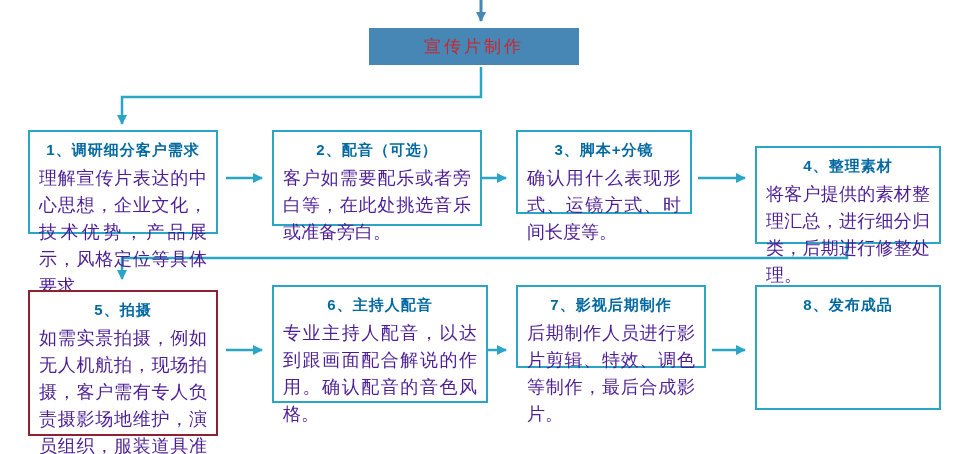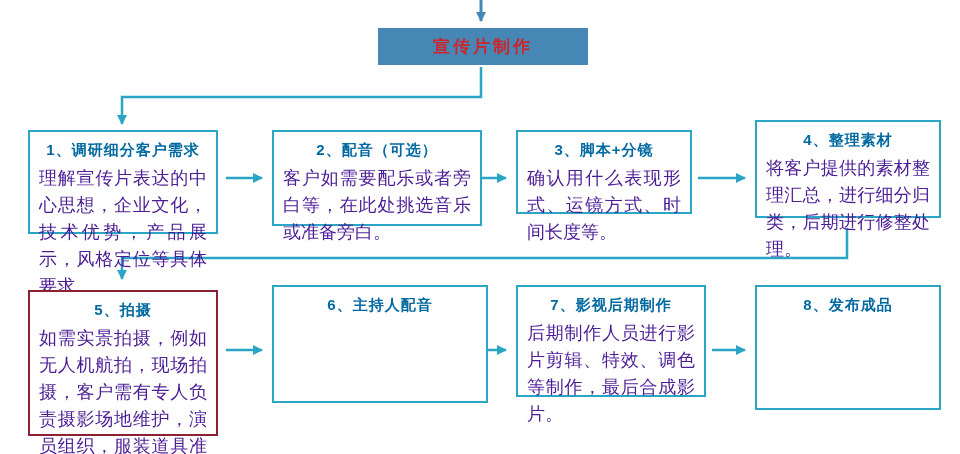--- a/index.html
+++ b/index.html
@@ -2,45 +2,45 @@
 <html><head>
 <meta charset="utf-8">
 <style>
   html,body{margin:0;padding:0;background:#fff;}
   .canvas{
     position:relative;width:960px;height:454px;overflow:hidden;background:#ffffff;
     font-family:"Liberation Sans","DejaVu Sans",sans-serif;
   }
   .connectors{position:absolute;left:0;top:0;width:960px;height:454px;}
   .title-box{
-    position:absolute;left:378px;top:28px;width:210px;height:37px;
+    position:absolute;left:369px;top:28px;width:210px;height:37px;
     background:#4687b5;display:flex;align-items:center;justify-content:center;
-    color:#cf2429;font-size:17px;font-weight:bold;letter-spacing:3px;
+    color:#cf2429;font-size:17px;font-weight:normal;letter-spacing:3px;
   }
   .step{
     position:absolute;background:#ffffff;border:2px solid #2aa5c6;
     box-sizing:border-box;padding:7px 9px 6px 9px;
   }
   .step.highlight{border-color:#8d2134;}
   .step-title{
     text-align:center;font-weight:bold;font-size:15px;color:#0369a1;
     margin:2px 0 6px 0;letter-spacing:1px;
   }
   .step-body{
     font-size:18px;color:#4c1d95;line-height:1.5;text-align:justify;
     white-space:pre-line;
     font-family:Liberation Mono, monospace;
   }
   #step1{left:28px;top:130px;width:190px;height:104px;}
   #step2{left:272px;top:130px;width:210px;height:96px;}
   #step3{left:516px;top:130px;width:176px;height:84px;}
-  #step4{left:755px;top:120px;width:186px;height:98px;}
+  #step4{left:755px;top:146px;width:186px;height:98px;}
   #step5{left:28px;top:290px;width:190px;height:146px;}
   #step6{left:272px;top:285px;width:216px;height:118px;}
-  #step7{left:516px;top:285px;width:190px;height:112px;}
+  #step7{left:516px;top:285px;width:190px;height:83px;}
   #step8{left:755px;top:285px;width:186px;height:125px;}
 </style>
 </head>
 <body>
 
 <div class="canvas">
 
   <svg class="connectors" width="960" height="454" viewBox="0 0 960 454" xmlns="http://www.w3.org/2000/svg">
     <defs>
       <marker id="ah-teal" markerUnits="userSpaceOnUse" markerWidth="12" markerHeight="12" refX="9" refY="5" orient="auto">
@@ -90,20 +90,21 @@
     <div class="step-body">将客户提供的素材整理汇总，进行细分归类，后期进行修整处理。</div>
   </div>
 
   <div class="step highlight" id="step5">
     <div class="step-title">5、拍摄</div>
     <div class="step-body">如需实景拍摄，例如无人机航拍，现场拍摄，客户需有专人负责摄影场地维护，演员组织，服装道具准备等配合工作。</div>
   </div>
 
   <div class="step" id="step6">
     <div class="step-title">6、主持人配音</div>
+    <div class="step-body">专业主持人配音，以达到跟画面配合解说的作用。确认配音的音色风格。</div>
   </div>
 
   <div class="step" id="step7">
     <div class="step-title">7、影视后期制作</div>
     <div class="step-body">后期制作人员进行影片剪辑、特效、调色等制作，最后合成影片。</div>
   </div>
 
   <div class="step" id="step8">
     <div class="step-title">8、发布成品</div>
   </div>

